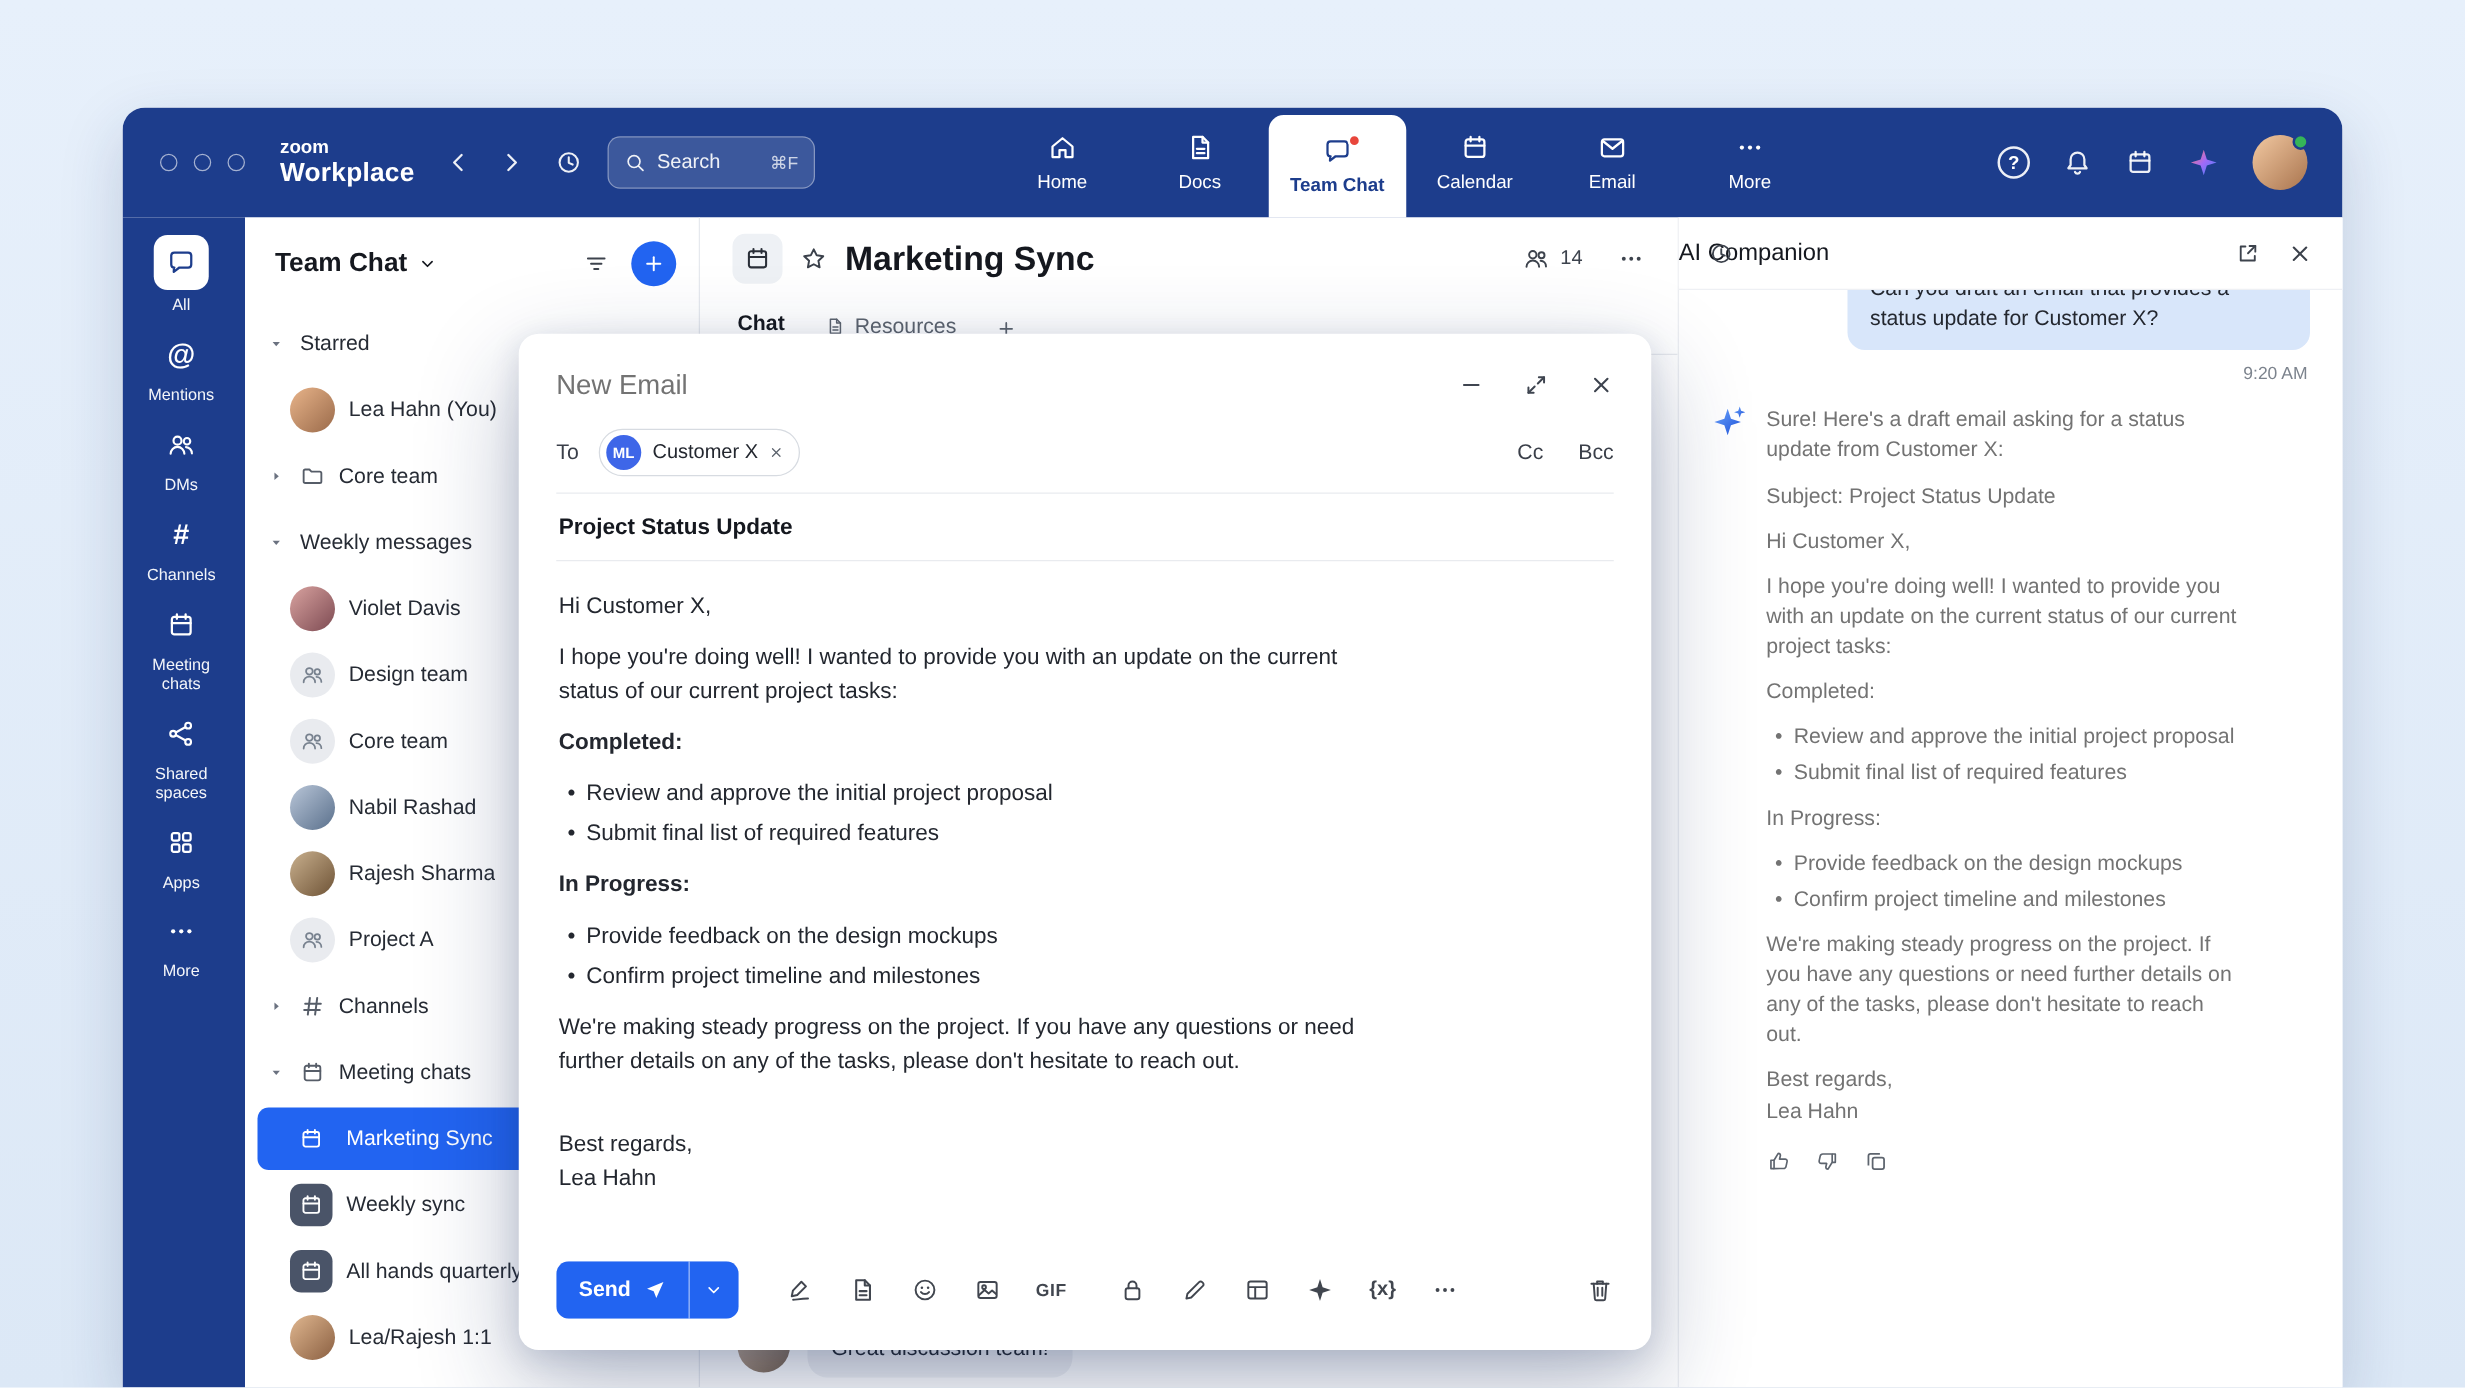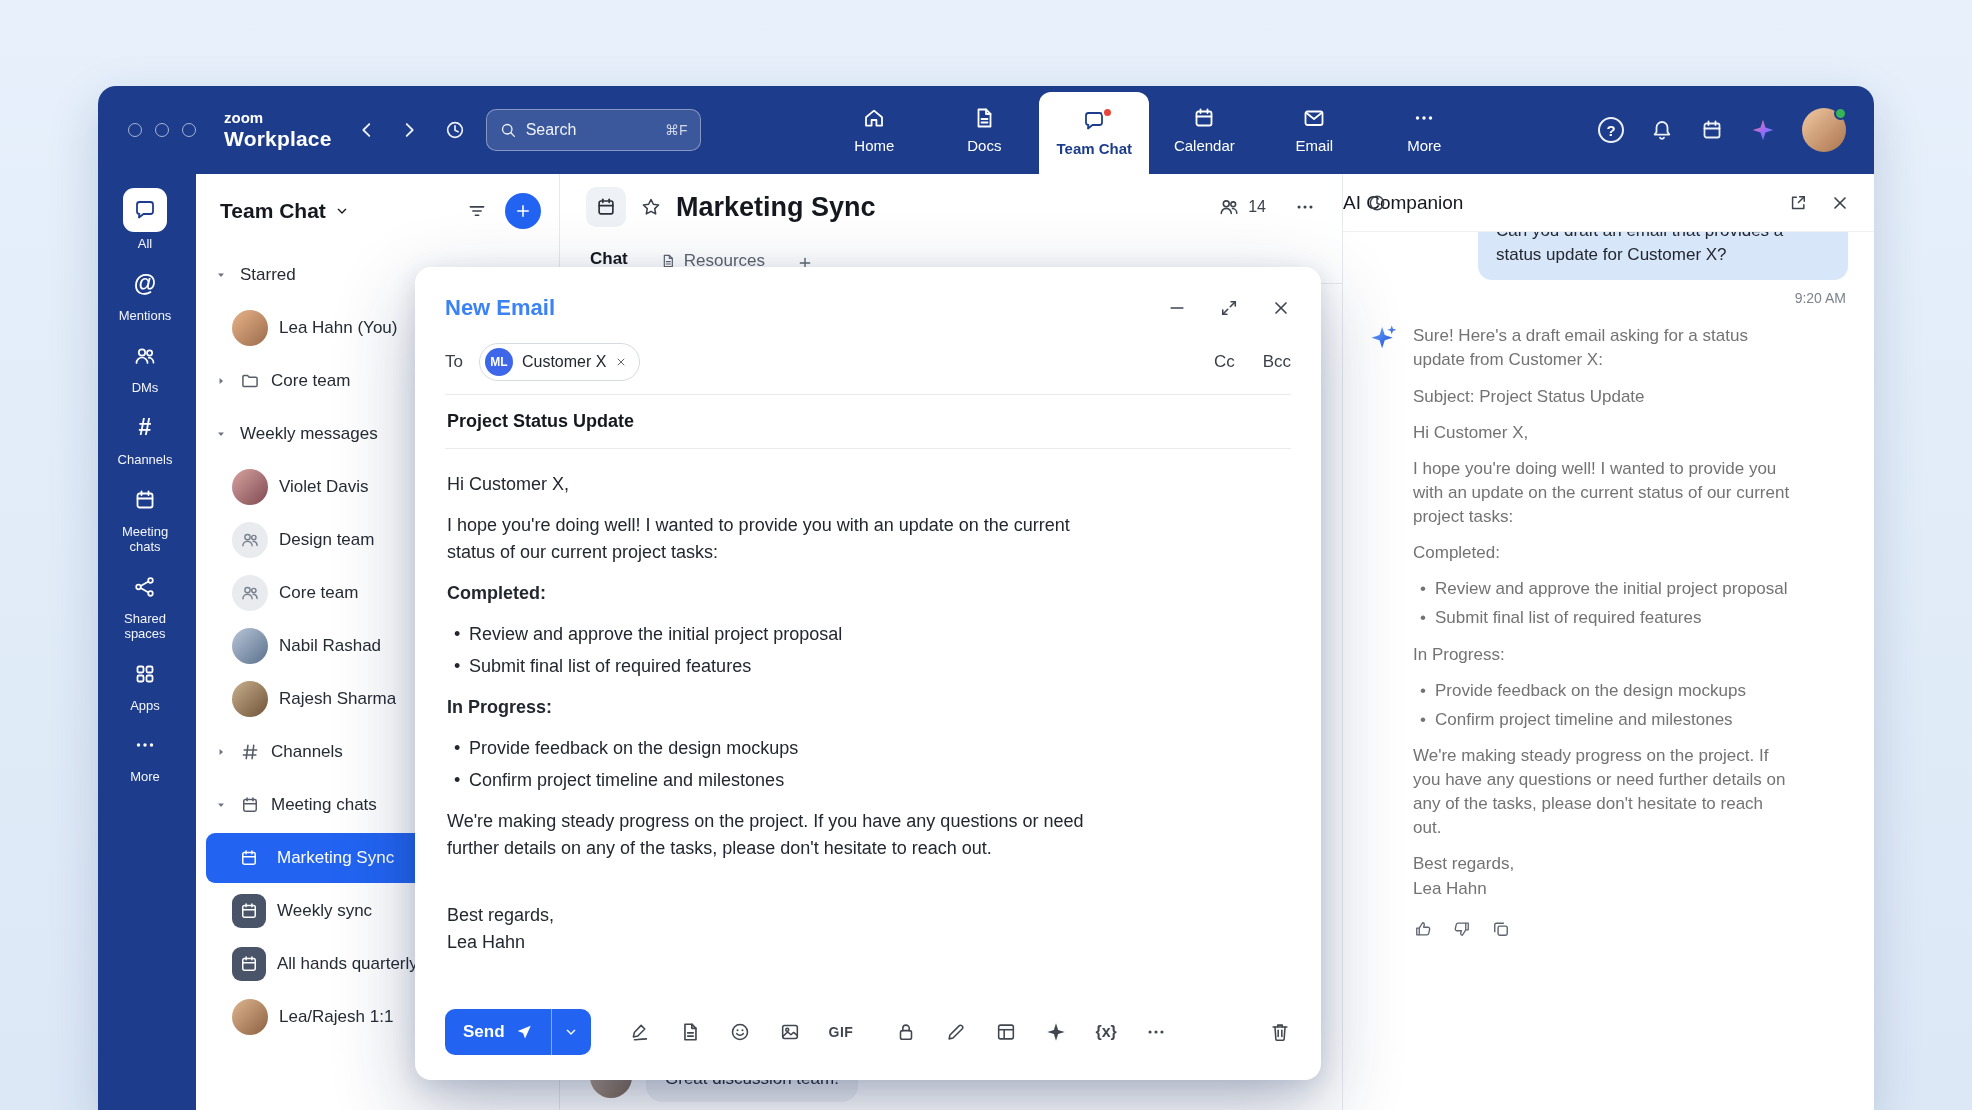--- a/index.html
+++ b/index.html
@@ -14,21 +14,21 @@
   
   .topbar{height:88px;background:#1d3d8c;display:flex;align-items:center;padding:0 28px 0 30px;color:#fff;flex:none}
   .traffic{display:flex;gap:13px;align-items:center}
   .tdot{width:14px;height:14px;border-radius:50%;border:1.5px solid rgba(255,255,255,.6)}
   .logo{display:flex;flex-direction:column;margin-left:28px;line-height:1.12}
   .logo-zoom{font-size:15px;font-weight:700}
   .logo-wp{font-size:21px;font-weight:600;letter-spacing:.2px}
   .tb-ic{color:rgba(255,255,255,.92);display:flex;align-items:center;justify-content:center;cursor:pointer}
   .tb-hist{margin-left:4px}
   .nav-arrows{display:flex;gap:20px;margin-left:24px;align-items:center}
-  .searchbox{margin-left:20px;width:215px;height:42px;border-radius:10px;background:rgba(255,255,255,.14);
+  .searchbox{margin-left:20px;width:166px;height:42px;border-radius:10px;background:rgba(255,255,255,.14);
              border:1px solid rgba(255,255,255,.38);display:flex;align-items:center;padding:0 12px;gap:9px;
              font-size:16px;color:rgba(255,255,255,.92);cursor:text}
   .kbd{margin-left:auto;color:rgba(255,255,255,.75);font-size:14px}
   .tb-nav{display:flex;margin-left:auto;margin-right:auto;height:100%;align-items:flex-end}
   .nav-item{width:110px;height:88px;display:flex;flex-direction:column;align-items:center;justify-content:center;gap:7px;
             font-size:15px;color:#fff;position:relative;cursor:pointer}
   .nav-item.active{background:#fff;color:#1d3d8c;height:82px;align-self:flex-end;border-radius:12px 12px 0 0;font-weight:600}
   .nav-badge{position:absolute;top:15px;right:36px;width:11px;height:11px;border-radius:50%;background:#e8463c;border:2px solid #1d3d8c}
   .nav-item.active .nav-badge{border-color:#fff}
   .tb-right{display:flex;align-items:center;gap:26px}
@@ -110,21 +110,21 @@
   .blist{display:flex;flex-direction:column;gap:5px}
   .blist li{list-style:none;position:relative;padding-left:22px}
   .blist li::before{content:"•";position:absolute;left:7px}
   .ai-feedback{display:flex;gap:19px;margin:18px 0 0 44px;color:#5d646e}
 
   
   .modal{position:absolute;left:415px;top:267px;width:906px;height:813px;background:#fff;border-radius:16px;
          box-shadow:0 30px 80px rgba(20,40,90,.30),0 6px 24px rgba(20,40,90,.14);z-index:40;
          padding:28px 30px 0;display:flex;flex-direction:column}
   .m-head{display:flex;align-items:center;flex:none}
-  .m-title{font-size:22px;font-weight:700;color:#3b82f6}
+  .m-title{font-size:22px;font-weight:400;color:#737373}
   .m-actions{margin-left:auto;display:flex;gap:32px;color:#3f4550}
   .m-to{display:flex;align-items:center;margin-top:22px;gap:16px;font-size:17px;color:#3a3f49;
         padding-bottom:13px;border-bottom:1px solid #e9ebef;flex:none}
   .chip{display:flex;align-items:center;gap:9px;border:1px solid #d7dbe1;border-radius:20px;padding:4px 12px 4px 5px;cursor:pointer}
   .chip-av{width:28px;height:28px;border-radius:50%;background:#3e66e8;color:#fff;font-size:12px;font-weight:700;
            display:flex;align-items:center;justify-content:center}
   .chip-name{font-size:16px;color:#23272f}
   .chip-x{color:#5d646e;display:flex;cursor:pointer}
   .ccbcc{margin-left:auto;display:flex;gap:28px}
   .ccbcc span{cursor:pointer}
@@ -588,20 +588,28 @@
               </span>
             <span class="slabel">Core team</span>
           </div>
           <div class="srow child">
             <span class="avatar av3"></span>
             <span class="slabel">Nabil Rashad</span>
           </div>
           <div class="srow child">
             <span class="avatar av4"></span>
             <span class="slabel">Rajesh Sharma</span>
+          </div>
+          <div class="srow child">
+            <span class="gavatar">
+                <svg class="ic20">
+                  <use href="#i-people"></use>
+                </svg>
+              </span>
+            <span class="slabel">Project A</span>
           </div>
           <div class="srow">
             <span class="caret">
                 <svg class="ic14">
                   <use href="#i-tri-r"></use>
                 </svg>
               </span>
             <span class="sec-ic">
                 <svg class="ic20">
                   <use href="#i-hash"></use>

